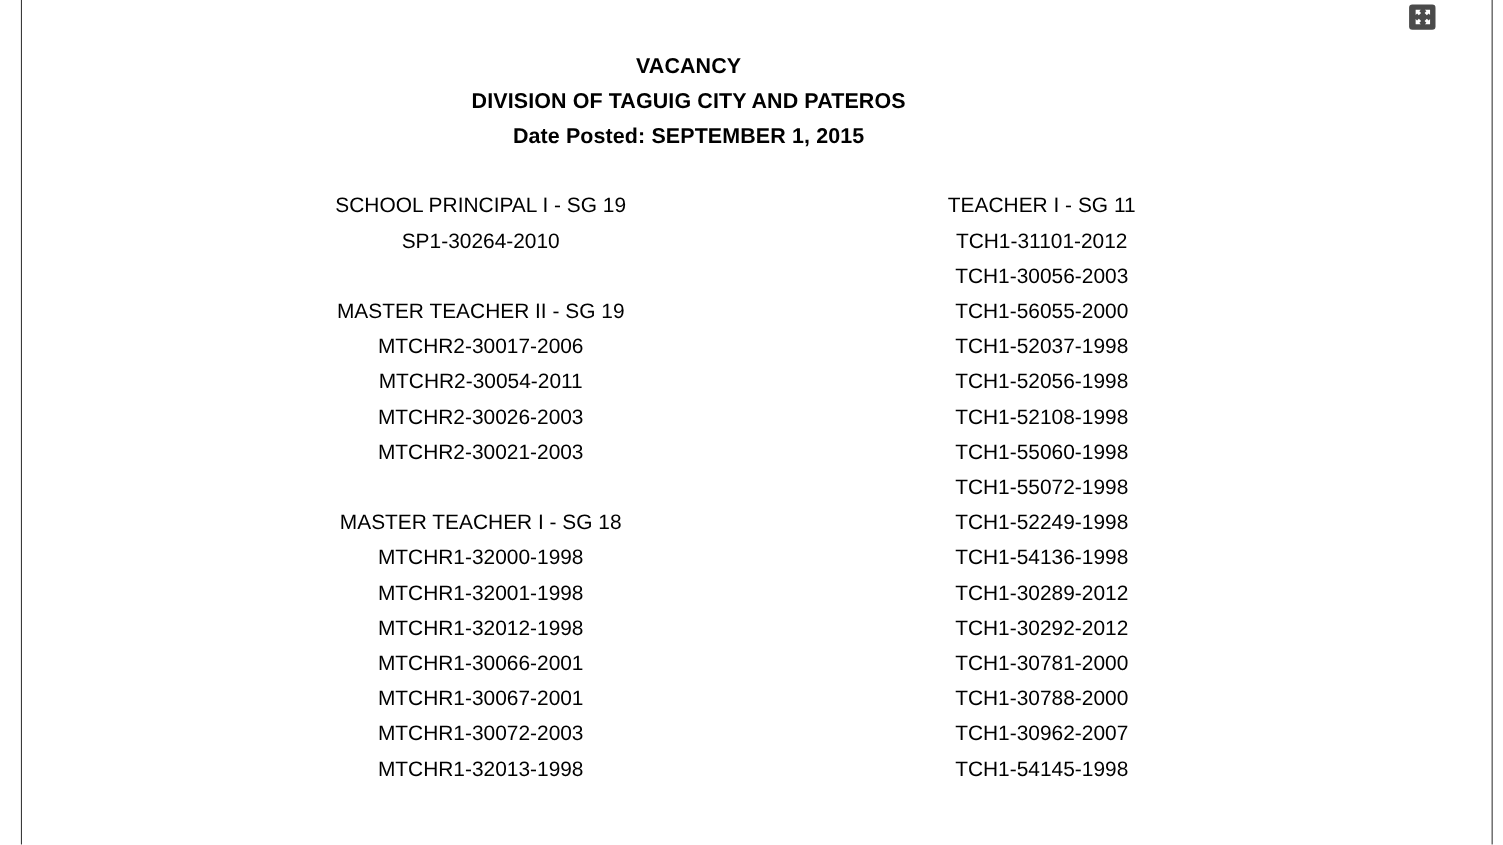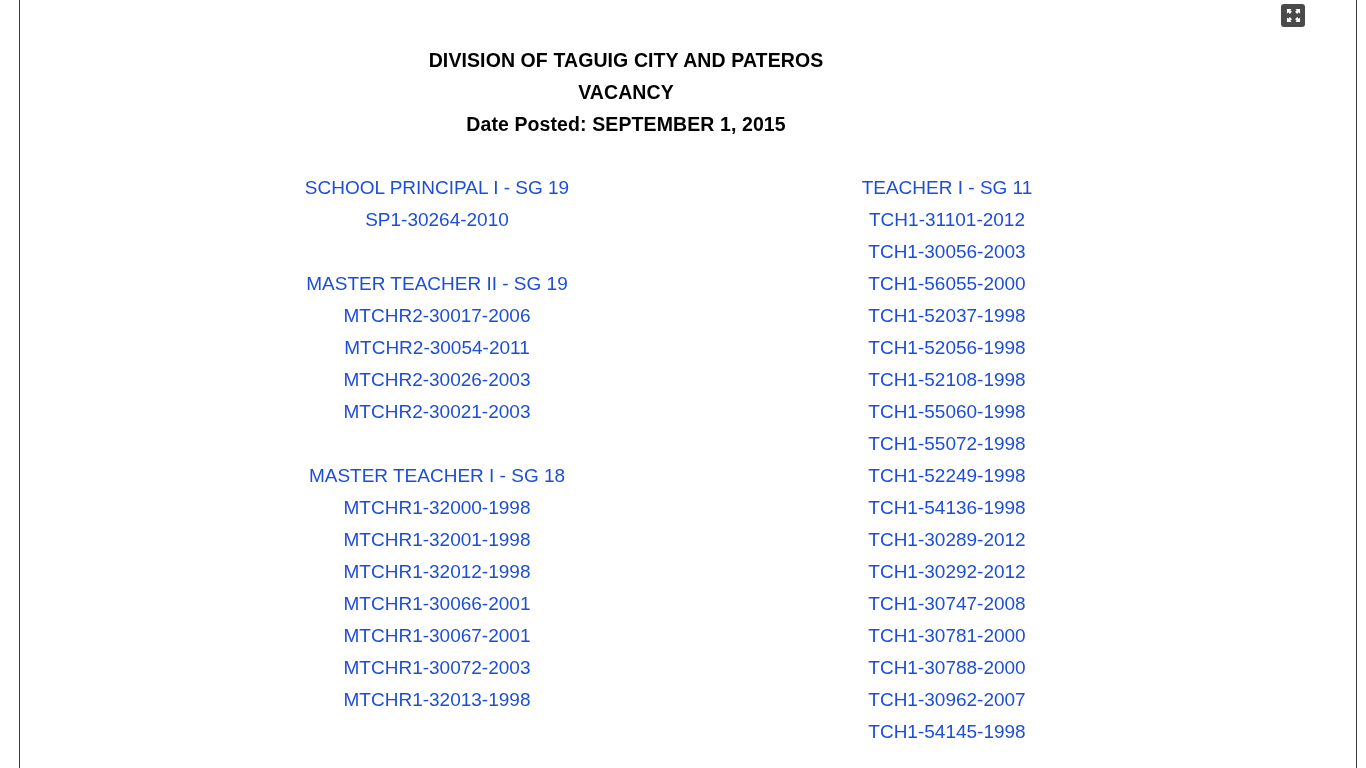--- a/index.html
+++ b/index.html
@@ -68,21 +68,21 @@
   .doc-column {
     position: absolute;
     top: 0;
     text-align: center;
   }
   .doc-column.left  { left: 257px;  width: 340px; }
   .doc-column.right { left: 817px;  width: 240px; }
 
   .doc-line {
     font-size: 19px;
-    color: #1d4ed8;
+    color: #000000;
     line-height: 32px;
     height: 32px;
     white-space: nowrap;
     overflow: hidden;
   }
   .doc-line.spacer { color: transparent; }
 
   
   #exit-fullscreen-button {
     position: absolute;
@@ -102,22 +102,22 @@
 </head>
 <body>
 
 <div id="viewport">
 
   <div id="page">
 
     <div class="page-border left"></div>
 
     <div id="doc-header">
+      <div class="hline">VACANCY</div>
       <div class="hline">DIVISION OF TAGUIG CITY AND PATEROS</div>
-      <div class="hline">VACANCY</div>
       <div class="hline">Date Posted: SEPTEMBER 1, 2015</div>
     </div>
 
     <div id="body-columns">
       <div class="doc-column left" id="col-left">
           <div class="doc-line">SCHOOL PRINCIPAL I - SG 19</div>
           <div class="doc-line">SP1-30264-2010</div>
           <div class="doc-line spacer">&nbsp;</div>
           <div class="doc-line">MASTER TEACHER II - SG 19</div>
           <div class="doc-line">MTCHR2-30017-2006</div>
@@ -141,21 +141,20 @@
           <div class="doc-line">TCH1-56055-2000</div>
           <div class="doc-line">TCH1-52037-1998</div>
           <div class="doc-line">TCH1-52056-1998</div>
           <div class="doc-line">TCH1-52108-1998</div>
           <div class="doc-line">TCH1-55060-1998</div>
           <div class="doc-line">TCH1-55072-1998</div>
           <div class="doc-line">TCH1-52249-1998</div>
           <div class="doc-line">TCH1-54136-1998</div>
           <div class="doc-line">TCH1-30289-2012</div>
           <div class="doc-line">TCH1-30292-2012</div>
-          <div class="doc-line">TCH1-30747-2008</div>
           <div class="doc-line">TCH1-30781-2000</div>
           <div class="doc-line">TCH1-30788-2000</div>
           <div class="doc-line">TCH1-30962-2007</div>
           <div class="doc-line">TCH1-54145-1998</div>
         </div>
     </div>
 
   </div>
 
   <div class="page-border right"></div>

